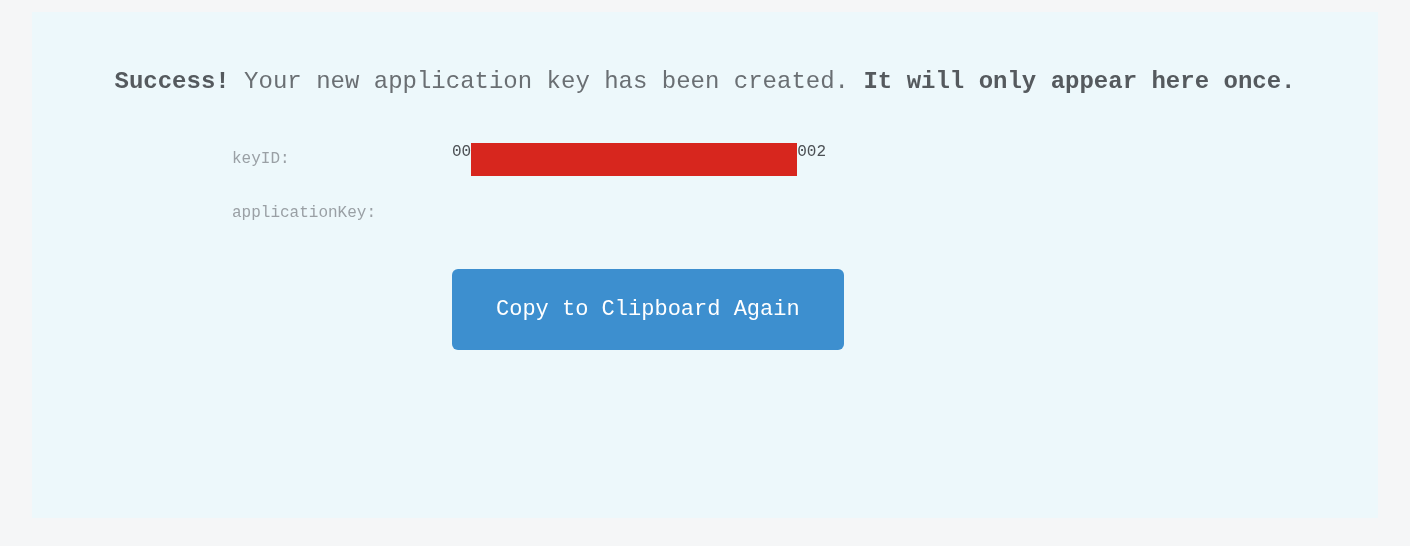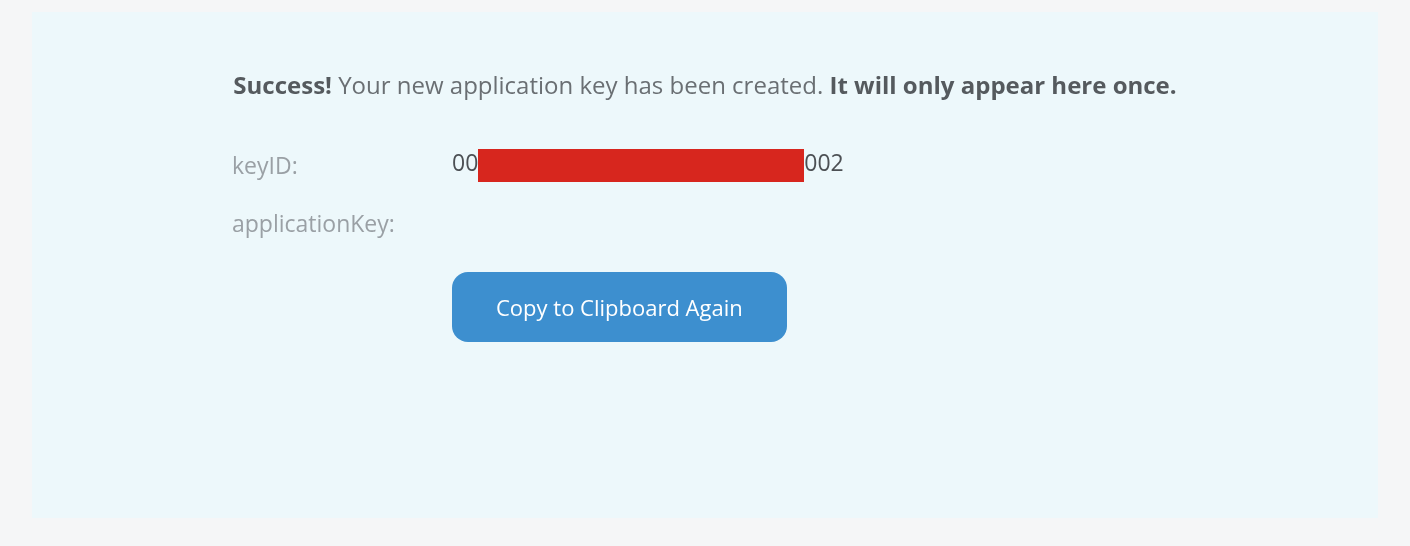--- a/index.html
+++ b/index.html
@@ -1,15 +1,15 @@
 <!DOCTYPE html>
 <html><head>
   <meta charset="utf-8">
   <style>
-    * { box-sizing: border-box; margin: 0; padding: 0; }
+    * { box-sizing: border-box; margin: 0; padding: 0; font-family: Liberation Mono, monospace; }
     body {
       font-family: "Open Sans", "Segoe UI", -apple-system, Helvetica, Arial, sans-serif;
       background: #f5f6f7;
       width: 1410px;
       height: 546px;
       padding: 12px 32px 28px 32px;
     }
     .panel {
       background: #edf8fb;
       width: 100%;
@@ -21,21 +21,21 @@
       font-size: 24px;
       color: #6a6f73;
       margin-bottom: 48px;
     }
     .success-line .strong { font-weight: 700; color: #555a5e; }
     .rows { padding-left: 136px; }
     .row {
       display: flex;
       align-items: center;
       margin-bottom: 28px;
-      font-size: 23px;
+      font-size: 16px;
       line-height: 1.2;
     }
     .label {
       width: 220px;
       color: #9aa0a5;
       font-weight: 400;
     }
     .value {
       color: #4c5054;
       display: flex;
@@ -43,28 +43,28 @@
     .redact {
       display: inline-block;
       background: #d7261e;
       height: 33px;
       vertical-align: middle;
     }
     .redact.a { width: 326px; }
     .redact.b { width: 380px; }
     .copy-btn {
       margin-left: 220px;
-      margin-top: 6px;
+      margin-top: 18px;
       display: inline-block;
       background: #3d8fcf;
       color: #ffffff;
       font-size: 22px;
-      padding: 20px 44px;
+      padding: 28px 44px;
       border: none;
-      border-radius: 16px;
+      border-radius: 6px;
       cursor: pointer;
       font-family: inherit;
     }
   </style>
 </head>
 <body>
 
 <div class="panel">
 
   <p class="success-line">

